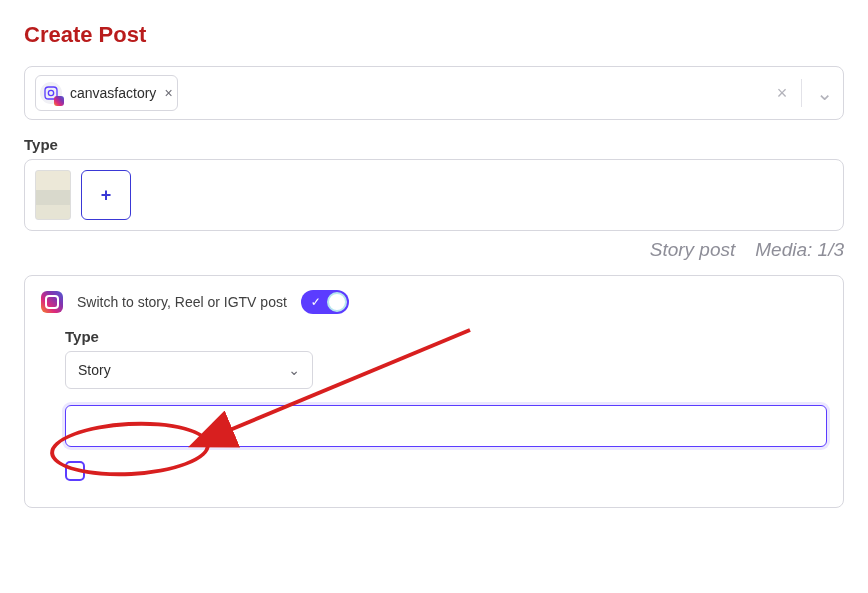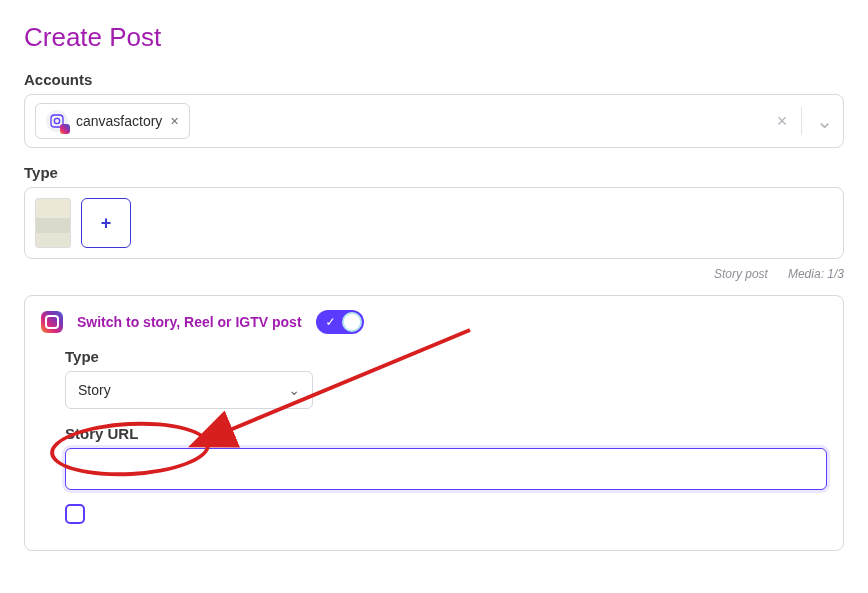--- a/index.html
+++ b/index.html
@@ -1,58 +1,57 @@
 <!DOCTYPE html>
 <html><head>
 <meta charset="utf-8">
 <style>
 * { box-sizing: border-box; margin: 0; padding: 0; }
 body { font-family: -apple-system, BlinkMacSystemFont, "Segoe UI", Arial, sans-serif; background: #fff; width: 868px; height: 593px; overflow: hidden; position: relative; }
 .page { padding: 22px 24px; }
-.title { font-size: 26px; font-weight: 400; color: #a21caf; margin-bottom: 18px; }
+.title { font-size: 22px; font-weight: 700; color: #b91c1c; margin-bottom: 18px; }
 .label { font-size: 15px; font-weight: 700; color: #3a3a3a; margin-bottom: 6px; }
 .accounts-box { border: 1px solid #d7d7de; border-radius: 8px; padding: 8px 10px; display: flex; align-items: center; justify-content: space-between; }
-.chip { display: inline-flex; align-items: center; gap: 8px; border: 1px solid #d7d7de; border-radius: 6px; padding: 6px 10px; background: #fff; }
+.chip { display: inline-flex; align-items: center; gap: 8px; border: 1px solid #d7d7de; border-radius: 6px; padding: 6px 4px; background: #fff; }
 .chip-avatar { width: 22px; height: 22px; border-radius: 50%; background: #f0f0f5; position: relative; display:flex; align-items:center; justify-content:center; }
 .chip-avatar svg { width: 16px; height: 16px; }
 .chip-badge { position: absolute; bottom: -2px; right: -2px; width: 10px; height: 10px; border-radius: 3px; background: linear-gradient(45deg,#f58529,#dd2a7b,#8134af,#515bd4); }
 .chip-text { font-size: 14px; color: #2e2e2e; }
 .chip-close { color: #6b6b74; font-size: 14px; }
 .accounts-right { display: flex; align-items: center; gap: 14px; color: #b3b3bb; }
 .vr { width: 1px; height: 28px; background: #e2e2e8; }
 .media-box { border: 1px solid #d7d7de; border-radius: 8px; padding: 10px; display: flex; gap: 10px; }
 .thumb { width: 36px; height: 50px; border: 1px solid #ddd; border-radius: 3px; background: linear-gradient(#ece8d8 40%, #d9d9cc 40% 70%, #e6e4d4 70%); }
 .add-tile { width: 50px; height: 50px; border: 1px solid #3a38d6; border-radius: 6px; display: flex; align-items: center; justify-content: center; color: #3a38d6; font-size: 18px; font-weight: 600; }
-.meta-row { display: flex; justify-content: flex-end; gap: 20px; font-size: 12px; color: #8e8e98; font-style: italic; margin-top: 8px; }
+.meta-row { display: flex; justify-content: flex-end; gap: 20px; font-size: 19px; color: #8e8e98; font-style: italic; margin-top: 8px; }
 .panel { border: 1px solid #d7d7de; border-radius: 8px; padding: 14px 16px 26px 16px; margin-top: 14px; }
 .panel-top { display: flex; align-items: center; gap: 14px; margin-bottom: 14px; }
 .ig-badge { width: 22px; height: 22px; border-radius: 6px; background: linear-gradient(45deg,#f58529,#dd2a7b,#8134af,#515bd4); display:flex; align-items:center; justify-content:center; }
 .ig-badge:after { content:""; width:10px; height:10px; border:2px solid #fff; border-radius:4px; position:relative; }
-.switch-label { font-size: 14px; color: #a21caf; font-weight: 700; }
+.switch-label { font-size: 14px; color: #404040; font-weight: 400; }
 .toggle { width: 48px; height: 24px; border-radius: 12px; background: #5b3cff; position: relative; display:flex; align-items:center; }
 .toggle .knob { width: 20px; height: 20px; border-radius: 50%; background: #fff; position: absolute; right: 2px; border: 2px solid #b6e6ee; }
 .toggle .check { position: absolute; left: 10px; color: #fff; font-size: 12px; }
 .inner { margin-left: 24px; }
 .select-box { border: 1px solid #d7d7de; border-radius: 6px; padding: 10px 12px; width: 248px; display: flex; justify-content: space-between; align-items: center; font-size: 14px; color: #2e2e2e; }
 .chevron { color: #6b6b74; }
 .url-input { width: 100%; border: 1px solid #5b3cff; border-radius: 6px; padding: 12px; font-size: 14px; outline: none; box-shadow: 0 0 0 3px rgba(91,60,255,0.12); }
 .checkbox-row { display: flex; align-items: center; gap: 10px; margin-top: 14px; }
 .checkbox { width: 20px; height: 20px; border: 2px solid #5b3cff; border-radius: 5px; }
 .checkbox-label { font-size: 15px; font-weight: 700; color: #2e2e2e; }
 .section-gap { margin-top: 16px; }
 .annot { position: absolute; pointer-events: none; }
 .ellipse { position: absolute; left: 50px; top: 422px; width: 160px; height: 54px; border: 4px solid #d81f1f; border-radius: 50%; transform: rotate(-3deg); }
 </style>
 </head>
 <body>
 
 <div class="page">
   <h1 class="title">Create Post</h1>
 
-  <div class="label">Accounts</div>
   <div class="accounts-box">
     <div style="display:flex; align-items:center;">
       <div class="chip">
         <span class="chip-avatar">
           <svg viewBox="0 0 24 24" fill="none">
               <rect x="3" y="3" width="18" height="18" rx="5" stroke="#5b3cff" stroke-width="2"></rect>
               <circle cx="12" cy="12" r="4" stroke="#5b3cff" stroke-width="2"></circle>
             </svg>
           <span class="chip-badge"></span>
         </span>
@@ -89,21 +88,20 @@
     </div>
 
     <div class="inner">
       <div class="label">Type</div>
       <div class="select-box">
         <span>Story</span>
         <span class="chevron">⌄</span>
       </div>
 
       <div class="section-gap"></div>
-      <div class="label">Story URL</div>
       <input class="url-input" type="text" value="" style="">
 
       <div class="checkbox-row">
         <div class="checkbox"></div>
       </div>
     </div>
   </div>
 </div>
 
 <div class="ellipse annot"></div>

